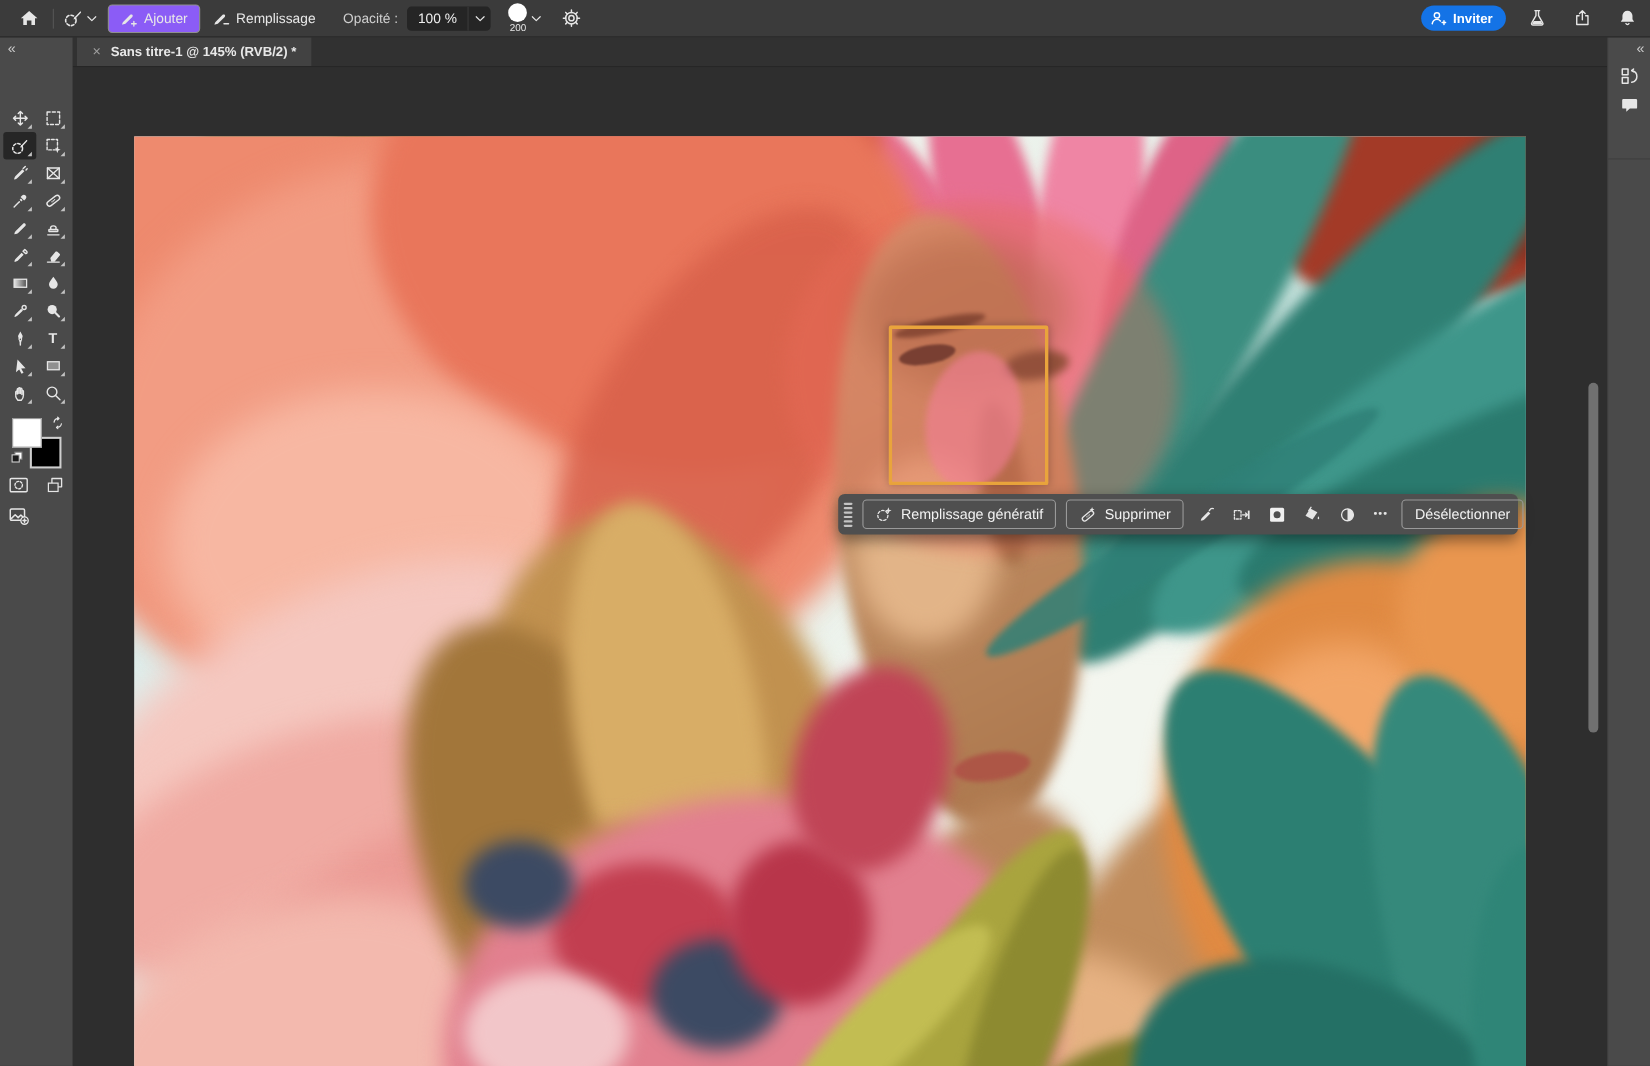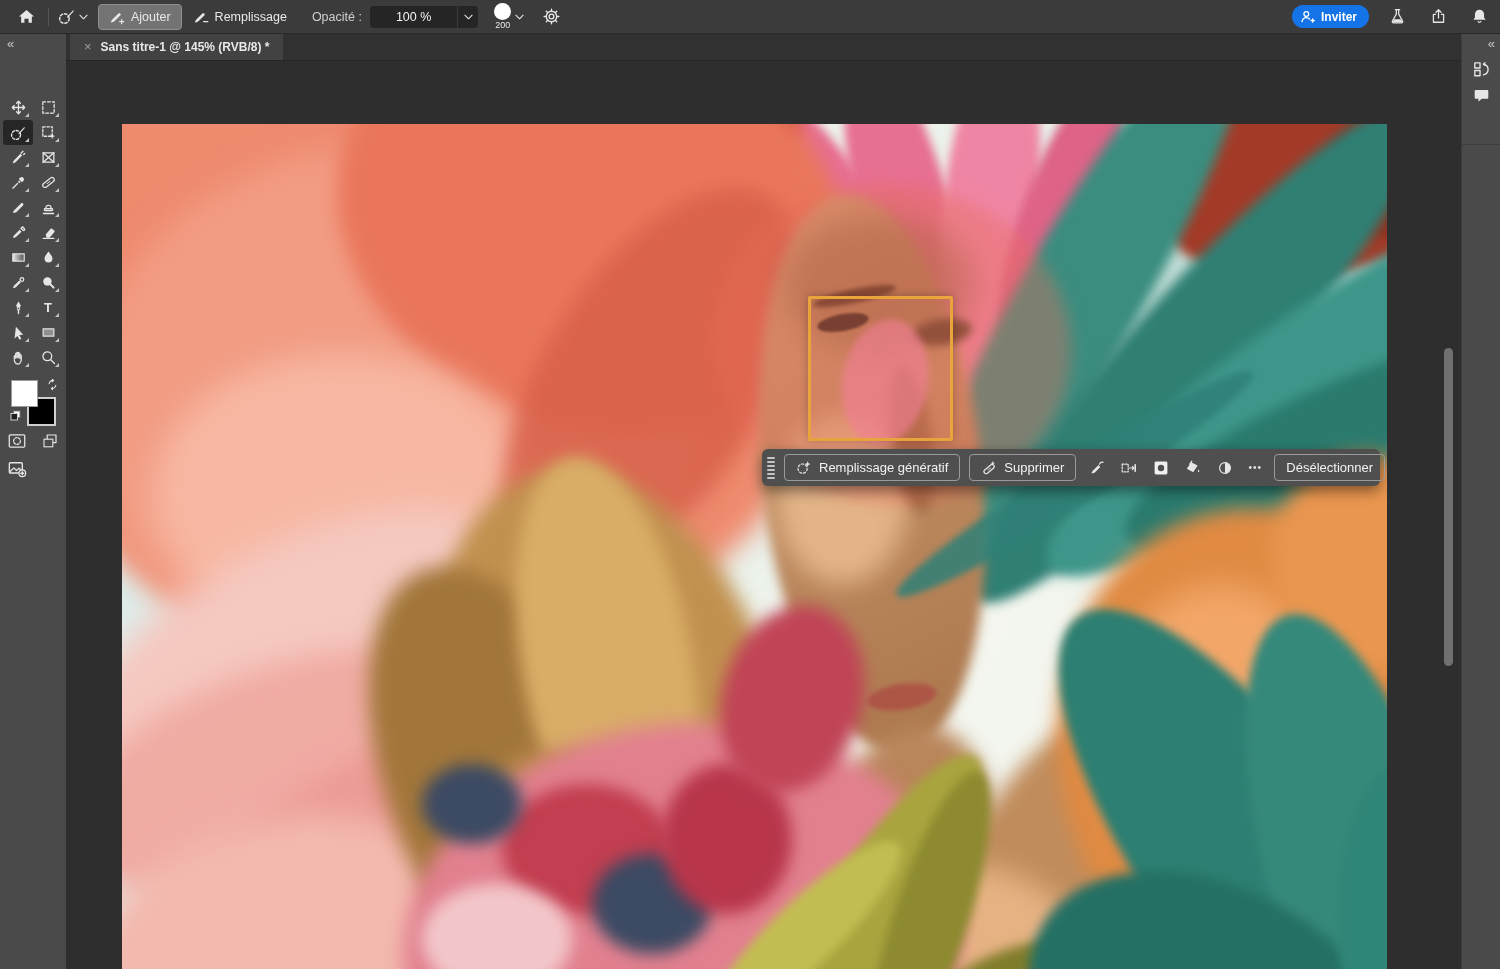--- a/index.html
+++ b/index.html
@@ -10,24 +10,24 @@
   .fl{fill:#e6e6e6;stroke:none}
 
   
   .topbar{position:absolute;left:0;top:0;width:1500px;height:33px;background:#3b3b3b;
           border-bottom:1px solid #292929;display:flex;align-items:center;z-index:40;}
   .ibtn{height:26px;min-width:26px;display:flex;align-items:center;justify-content:center;border-radius:4px;}
   .sep{width:1px;height:18px;background:#565656;margin:0 9px;}
   .chev{margin-left:4px}
   .mode-btn{height:24px;display:flex;align-items:center;gap:6px;padding:0 10px;border-radius:4px;
             font-size:12.5px;color:#e8e8e8;border:1px solid transparent;}
-  .mode-btn.active{background:#737373;border-color:#8f8f8f;}
+  .mode-btn.active{background:#8b5cf6;border-color:#8f8f8f;}
   .opacity-label{font-size:12.5px;color:#cfcfcf;margin:0 8px 0 14px;}
   .dd{display:flex;align-items:center;background:#252525;border-radius:4px;height:22px;overflow:hidden;}
-  .dd .val{padding:0 26px;font-size:12.5px;color:#f0f0f0;}
+  .dd .val{padding:0 10px;font-size:12.5px;color:#f0f0f0;}
   .dd .dvd{width:1px;height:22px;background:#3b3b3b;}
   .dd .chbox{width:20px;display:flex;justify-content:center;}
   .brush-size{display:flex;align-items:center;margin-left:16px;}
   .brush-wrap{display:flex;flex-direction:column;align-items:center;gap:1px;}
   .brush-dot{width:17px;height:17px;border-radius:50%;background:#ffffff;}
   .brush-num{font-size:9px;color:#e6e6e6;line-height:9px;}
   .right-cluster{margin-left:auto;display:flex;align-items:center;gap:15px;padding-right:8px;}
   .invite{display:flex;align-items:center;gap:6px;height:23px;padding:0 12px 0 8px;border-radius:12px;
           background:#1473e6;color:#fff;font-size:12px;font-weight:bold;}
 
@@ -402,21 +402,21 @@
           </svg>
       </span>
     </div>
     <div class="rp-div"></div>
   </aside>
 
   <main class="workspace">
     <div class="tabbar">
       <div class="tab">
         <span class="tab-close">×</span>
-        <span>Sans titre-1 @ 145% (RVB/8) *</span>
+        <span>Sans titre-1 @ 145% (RVB/2) *</span>
       </div>
     </div>
 
     <div class="canvas">
       <div class="photo">
 
         <div class="b" style="left:600px;top:380px;width:560px;height:460px;background:#f6f7f0;filter:blur(30px);opacity:.9"></div>
         <div class="b" style="left:880px;top:-40px;width:300px;height:520px;background:#bcdcd6;transform:rotate(38deg);filter:blur(16px);opacity:.8"></div>
         <div class="b" style="left:740px;top:-80px;width:95px;height:380px;background:#e76f92;transform:rotate(-14deg);filter:blur(5px)"></div>
         <div class="b" style="left:820px;top:-90px;width:95px;height:360px;background:#ef85a4;transform:rotate(6deg);filter:blur(5px)"></div>

